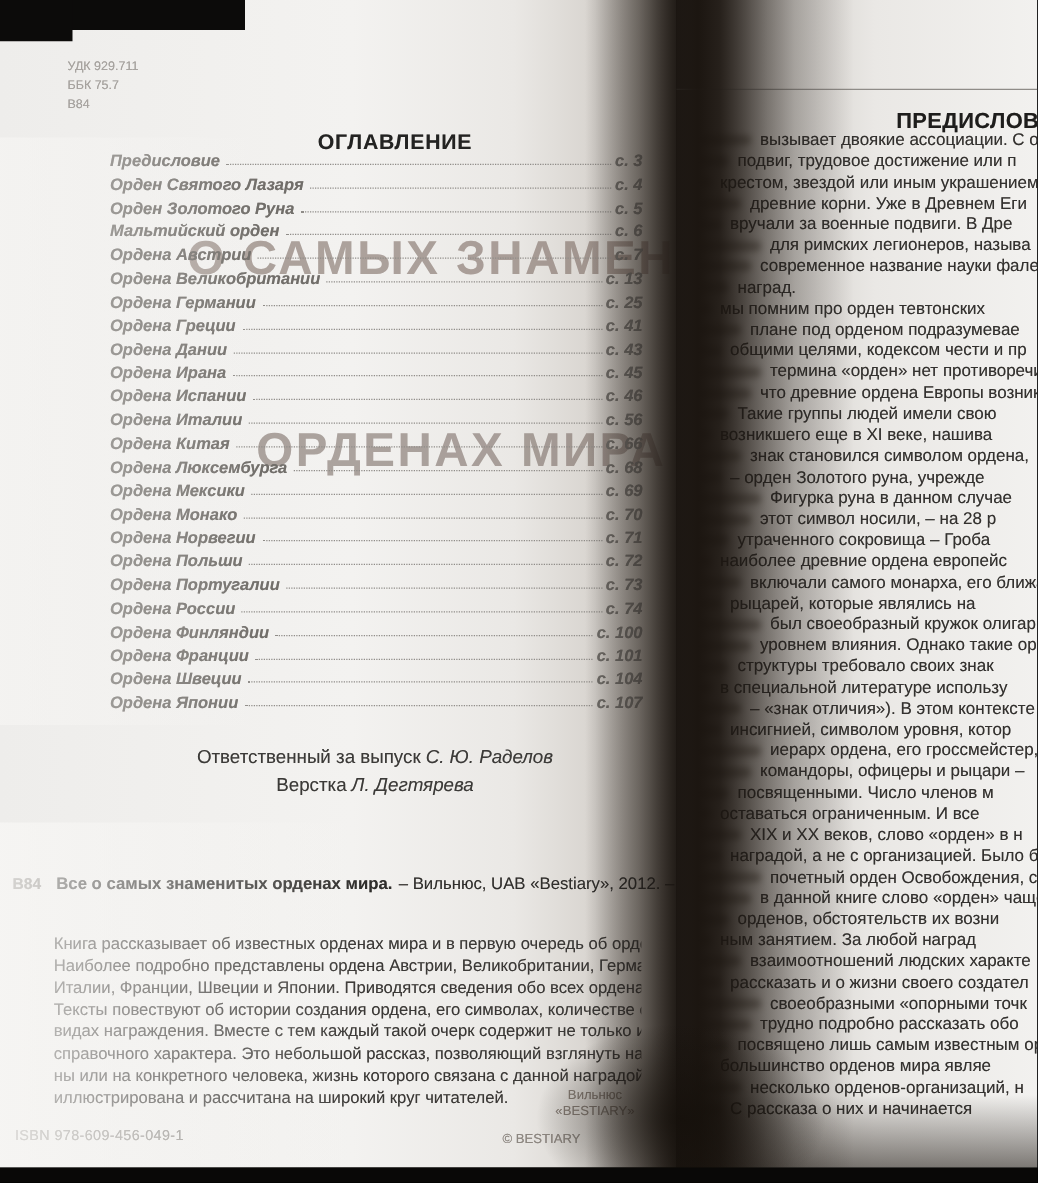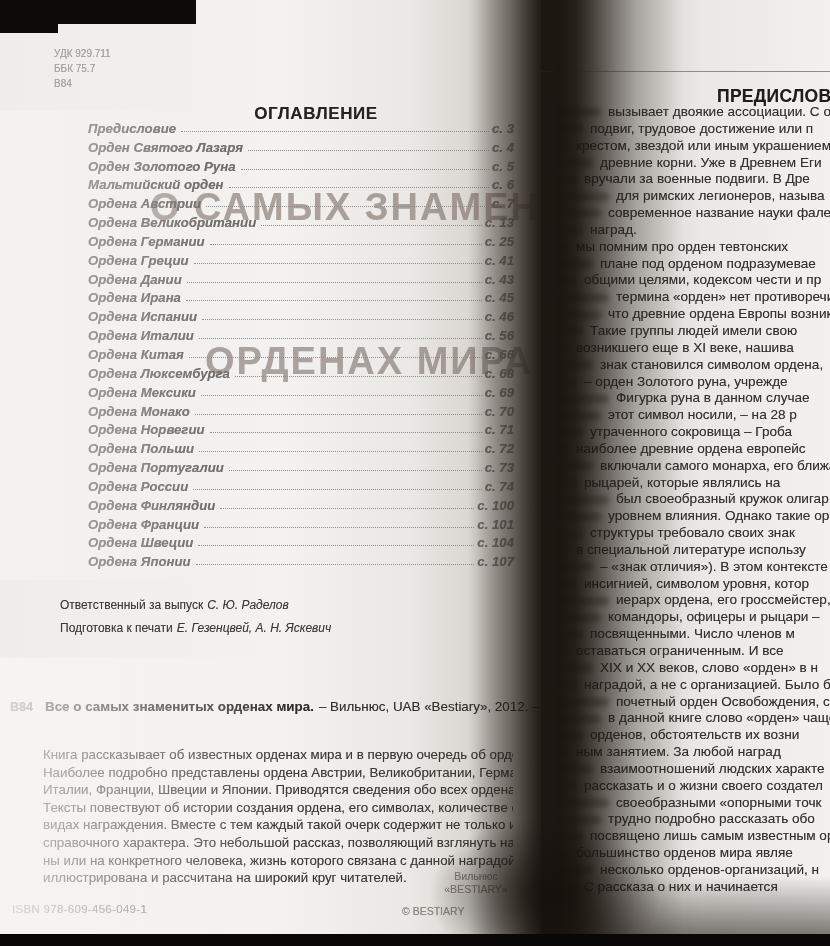--- a/index.html
+++ b/index.html
@@ -12,22 +12,22 @@
     text-shadow:0 0 .4px rgba(70,65,58,.45);}
   .lib-codes{position:absolute;left:6px;top:46px;font-size:10px;line-height:15px;color:#9b9793;opacity:.85;margin-left:48px;}
   .toc-title{position:absolute;left:88px;top:88px;width:424px;margin:16px;text-align:center;
     font-size:17px;font-weight:700;letter-spacing:.6px;color:#232322;}
   .toc{position:absolute;left:88px;top:117px;width:426px;}
   .toc-row{display:flex;align-items:flex-end;height:18.85px;font-style:italic;font-weight:600;
     font-size:13.2px;color:#716e6a;}
   .toc-label{white-space:nowrap;padding-right:2px;}
   .toc-dots{flex:1 1 auto;border-bottom:1.5px dotted #8f8c88;margin:0 3px 4px 3px;min-width:10px;}
   .toc-page{white-space:nowrap;}
-  .credits{position:absolute;left:60px;top:594px;width:480px;text-align:left;
-    font-size:12px;line-height:23px;color:#3b3a38;}
+  .credits{position:absolute;left:60px;top:594px;width:480px;text-align:center;
+    font-size:15px;line-height:23px;color:#3b3a38;}
   .credit-name{font-style:italic;margin-left:4px;}
   .imprint{position:absolute;left:10px;top:699px;width:525px;font-size:13.4px;color:#2f2e2c;}
   .imprint-code{position:absolute;left:0;top:1px;font-size:12.5px;font-weight:600;color:#74716c;}
   .imprint-text{margin-left:35px;white-space:nowrap;overflow:hidden;width:496px;}
   .imprint-title{font-weight:700;}
   .imprint-pub{margin-left:5px;}
   .annotation{position:absolute;left:43px;top:746px;width:470px;overflow:hidden;}
   .ann-line{height:17.6px;line-height:17.6px;font-size:13.3px;color:#3a3836;white-space:nowrap;}
   .isbn{position:absolute;left:12px;top:903px;font-size:11.5px;letter-spacing:.3px;color:#8d8a86;}
   .copyright{position:absolute;left:402px;top:905px;font-size:10.5px;color:#8d8781;}
@@ -236,22 +236,22 @@
           <span class="toc-label">Ордена Японии</span>
           <span class="toc-dots"></span>
           <span class="toc-page">с. 107</span>
         </div>
       </div>
 
     <div class="credits">
 
         <div class="credit-line"><span class="credit-role">Ответственный за выпуск</span><span class="credit-name">С. Ю. Раделов</span></div>
 
-
-        <div class="credit-line"><span class="credit-role">Подготовка к печати</span><span class="credit-name">Е. Гезенцвей, А. Н. Яскевич</span></div>
+        <div class="credit-line"><span class="credit-role">Верстка</span><span class="credit-name">Л. Дегтярева</span></div>
+
       </div>
 
     <div class="imprint">
       <span class="imprint-code">В84</span>
       <div class="imprint-text"><span class="imprint-title">Все о самых знаменитых орденах мира.</span><span class="imprint-pub">– Вильнюс, UAB «Bestiary», 2012. – 112 с.</span></div>
     </div>
 
     <div class="annotation">
 
     <div class="ann-line">Книга рассказывает об известных орденах мира и в первую очередь об орденах</div>

